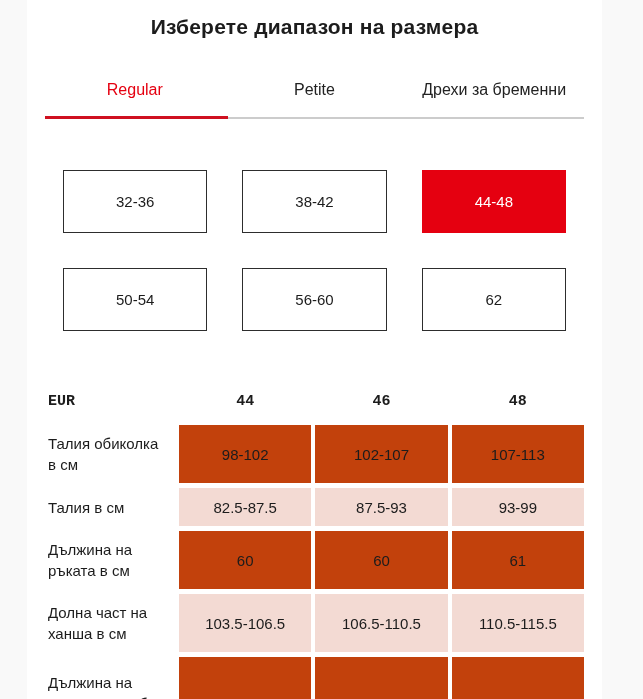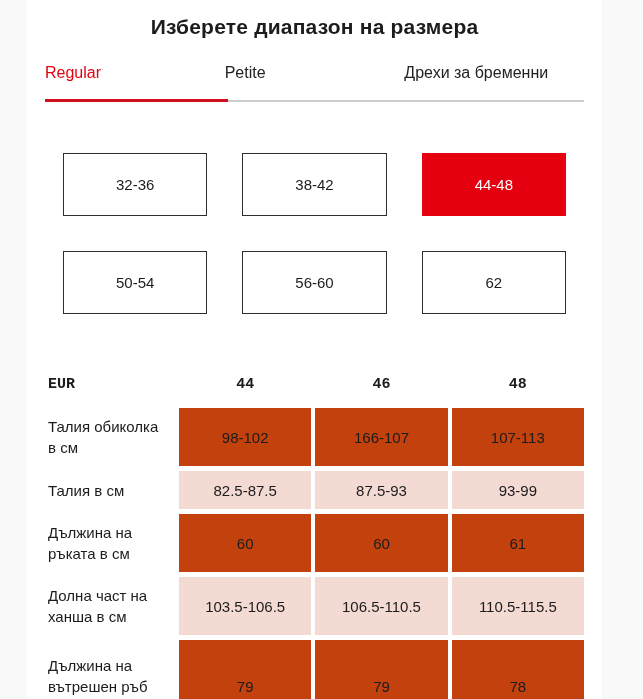--- a/index.html
+++ b/index.html
@@ -24,24 +24,26 @@
     font-size: 21px;
     font-weight: bold;
     letter-spacing: 0.2px;
     color: #1c1c1c;
   }
 
   
   .tabs { display: flex; margin-top: 21px; }
   .tab {
     flex: 1 1 33.33%;
+    text-align: center;
     font-size: 16px;
     color: #222222;
     cursor: pointer;
     padding: 4px 0;
+    margin-top: 17px;
   }
   .tab.active { color: #e50010; }
   .tab-underline { display: flex; align-items: center; margin-top: 13px; }
   .tab-underline .seg-active { width: 34%; height: 3px; background: #cf1020; }
   .tab-underline .seg-rest  { flex: 1; height: 2px; background: #cccccc; }
 
   
   .size-grid {
     margin: 51px 18px 0 18px;
     display: grid;
@@ -131,21 +133,21 @@
 
     <div class="meas-table">
 
       <div class="cell head label">EUR</div>
       <div class="cell head value">44</div>
       <div class="cell head value">46</div>
       <div class="cell head value">48</div>
 
       <div class="cell label r1">Талия обиколка в см</div>
       <div class="cell value row-gray r1">98-102</div>
-      <div class="cell value row-gray r1">166-107</div>
+      <div class="cell value row-gray r1">102-107</div>
       <div class="cell value row-gray r1">107-113</div>
 
       <div class="cell label r2">Талия в см</div>
       <div class="cell value row-pink r2">82.5-87.5</div>
       <div class="cell value row-pink r2">87.5-93</div>
       <div class="cell value row-pink r2">93-99</div>
 
       <div class="cell label r3">Дължина на ръката в см</div>
       <div class="cell value row-gray r3">60</div>
       <div class="cell value row-gray r3">60</div>

